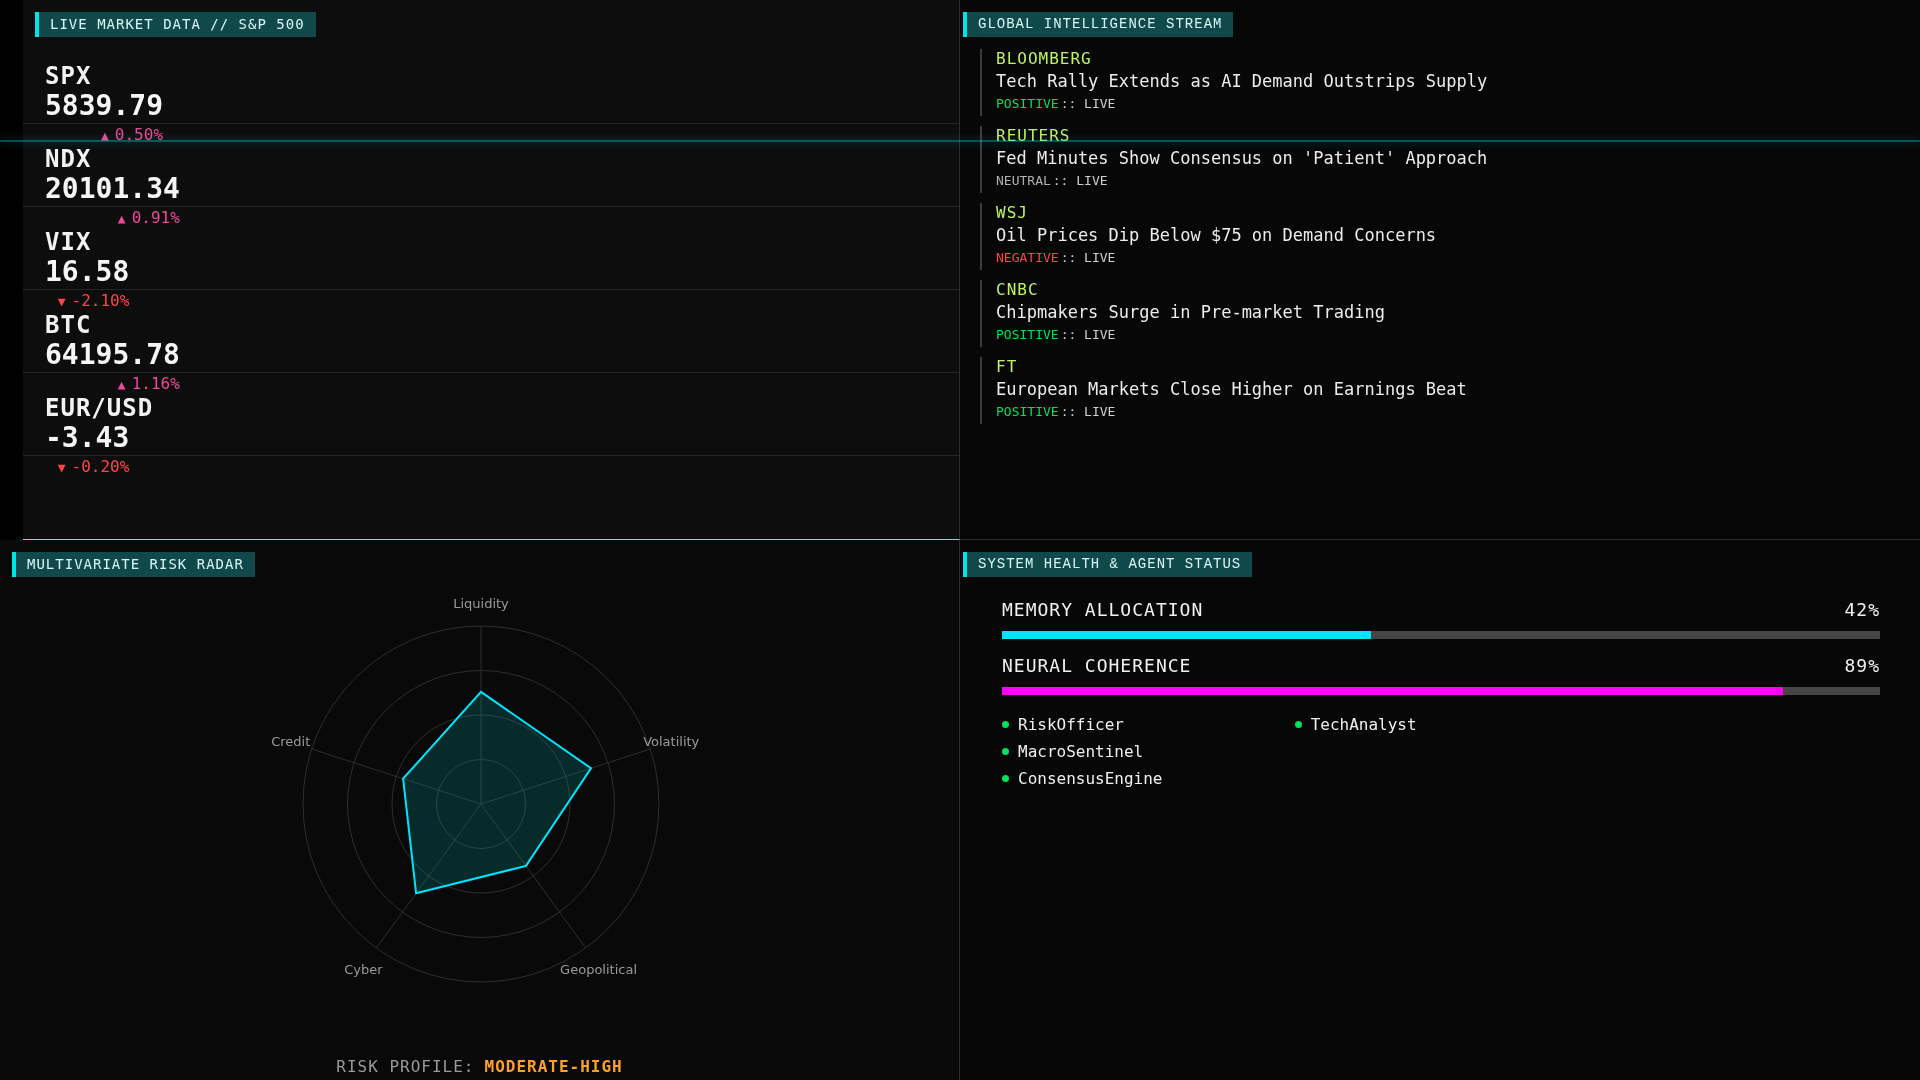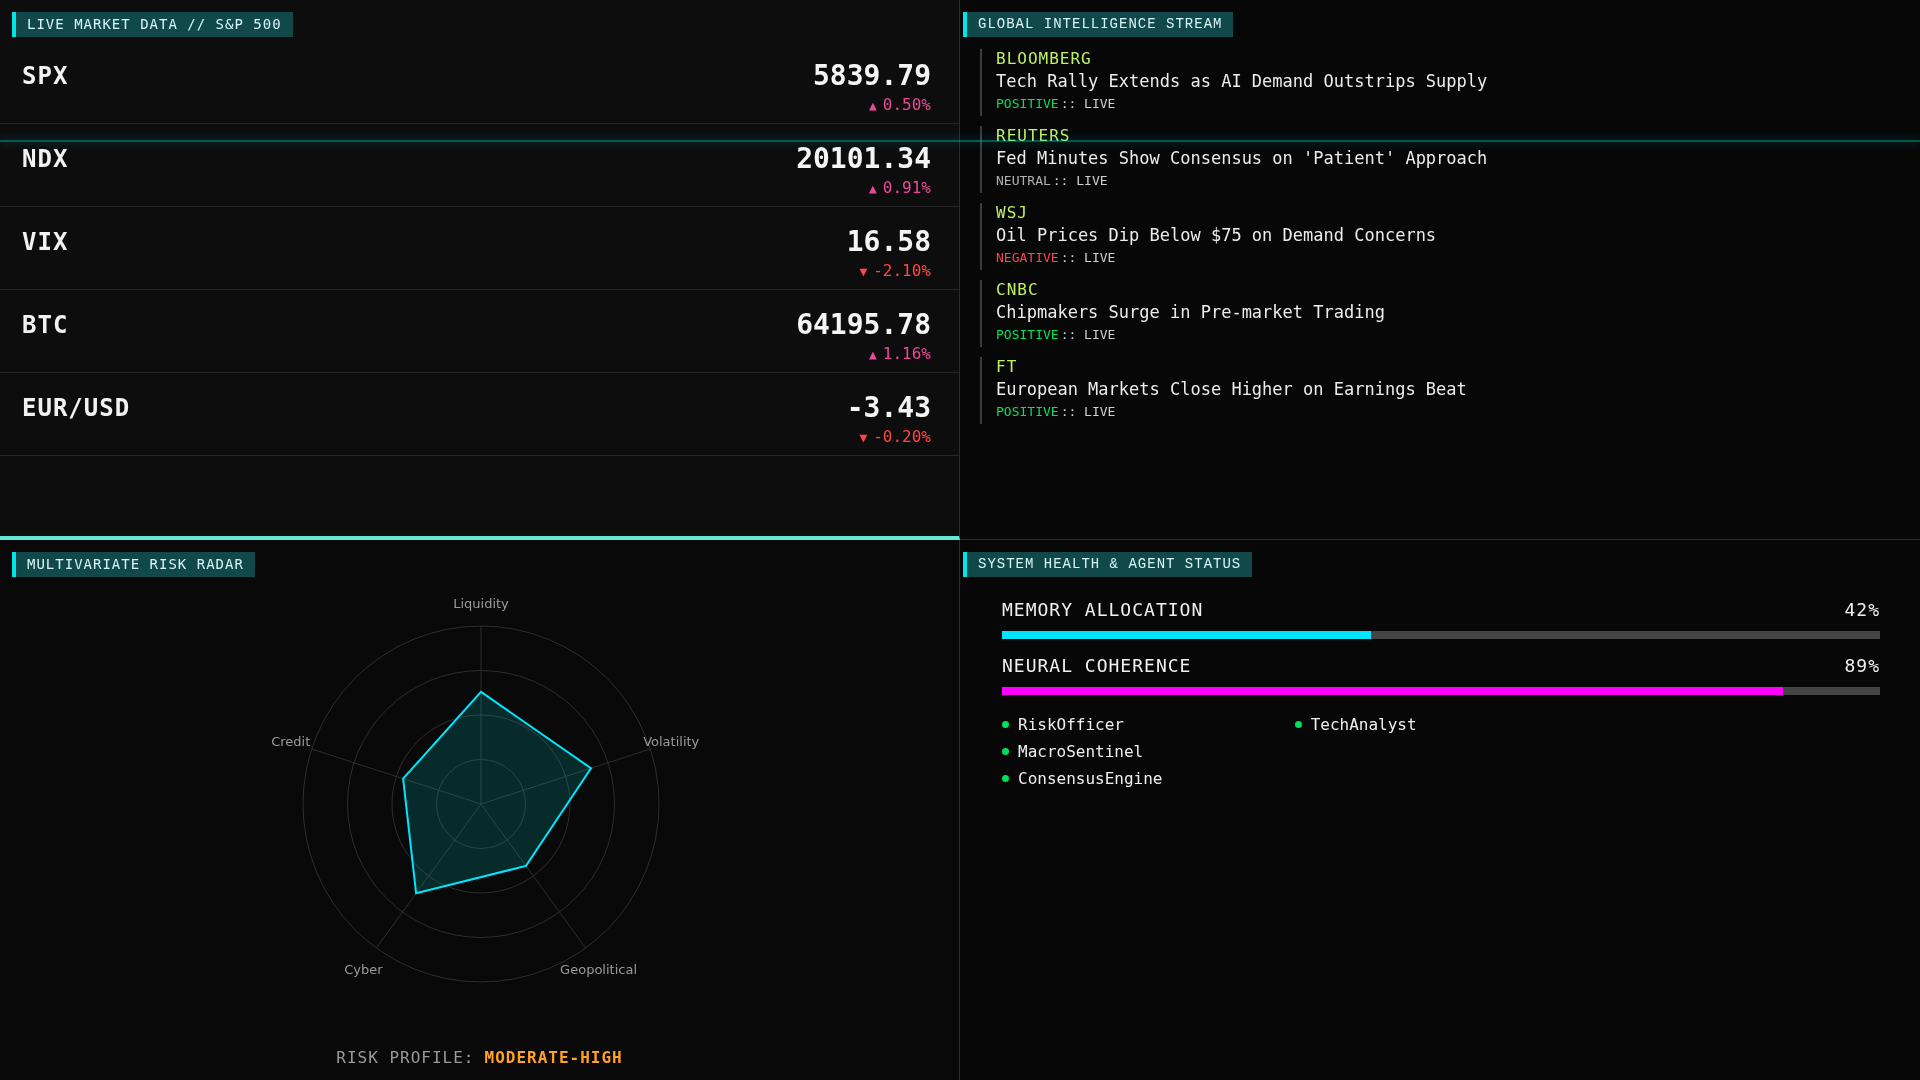--- a/index.html
+++ b/index.html
@@ -6,37 +6,38 @@
   html, body { width:1920px; height:1080px; background:#000; overflow:hidden; }
   body {
     font-family:"DejaVu Sans Mono","Liberation Mono",monospace;
     color:#e6e6e6; position:relative;
   }
   .grid {
     display:grid; width:1920px; height:1080px;
     grid-template-columns:960px 960px; grid-template-rows:540px 540px;
   }
   .panel { position:relative; overflow:hidden; background:#070707; }
-  .panel-market { background:#0d0d0d; border-right:1px solid #2c2c2c; border-bottom:4px solid #5eead4; }
+  .panel-market { background:#0d0d0d; border-right:1px solid #2c2c2c; border-bottom:1px solid #5eead4;margin-left:23px; }
   .panel-news { border-bottom:1px solid #2c2c2c; }
   .panel-radar { border-right:1px solid #2c2c2c; background:#090909; }
 
   .chip {
     display:inline-block; margin:12px 0 0 12px; padding:4px 11px 5px;
     background:#11494a; border-left:4px solid #00e5e5; color:#d8f6f6;
     font-size:14px; letter-spacing:1px; white-space:nowrap;
   }
   .panel-news .chip, .panel-system .chip { margin-left:3px;font-family:Liberation Mono, monospace; }
 
   
   .ticker-list { margin-top:4px; }
   .ticker-row {
     height:83px; padding:20px 28px 0 22px;
     display:flex; justify-content:space-between; align-items:flex-start;
     border-bottom:1px solid #262626;
+    flex-direction:column;
   }
   .ticker-symbol { font-size:24px; font-weight:700; line-height:30px; color:#f2f2f2; letter-spacing:1px; }
   .ticker-right { text-align:right; }
   .ticker-price { font-size:28px; font-weight:700; line-height:30px; color:#f5f5f5; }
   .ticker-change { font-size:16px; margin-top:4px; }
   .ticker-change .arrow { margin-right:6px; font-size:13px; }
   .up { color:#ec4899; }
   .down { color:#ff4545; }
 
   
@@ -49,21 +50,21 @@
   .news-headline { font-size:17px; line-height:22px; color:#ececec; margin:4px 0; }
   .news-meta { font-size:13px; line-height:16px; display:flex; gap:2px; }
   .news-sentiment.positive { color:#00e05a; }
   .news-sentiment.neutral { color:#b0b0b0; }
   .news-sentiment.negative { color:#ff4545; }
   .news-live { color:#cfcfcf; }
 
   
   .panel-radar svg { position:absolute; left:0; top:0; }
   .risk-profile {
-    position:absolute; bottom:13px; left:0; width:100%;
+    position:absolute; bottom:4px; left:0; width:100%;
     text-align:center; font-size:16px; letter-spacing:1px;
   }
   .rp-label { color:#9a9a9a; margin-right:10px; }
   .rp-value { color:#ffa028; font-weight:700; }
 
   
   .system-content { padding:22px 40px 0 42px; }
   .meter { margin-bottom:16px; }
   .meter-top { display:flex; justify-content:space-between; font-size:18px; line-height:22px; letter-spacing:1px; color:#f0f0f0; }
   .meter-track { margin-top:10px; height:8px; background:#454545; width:100%; }

